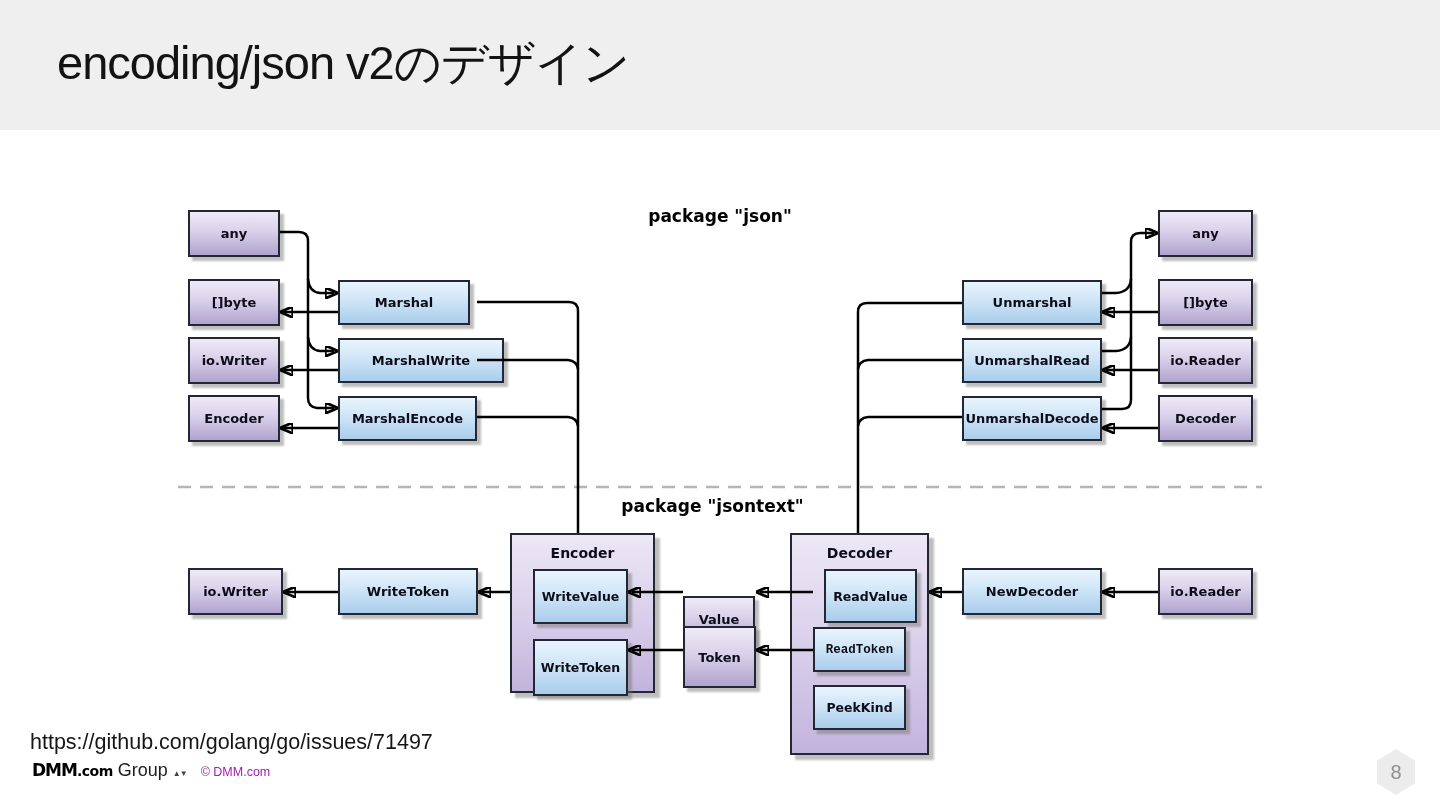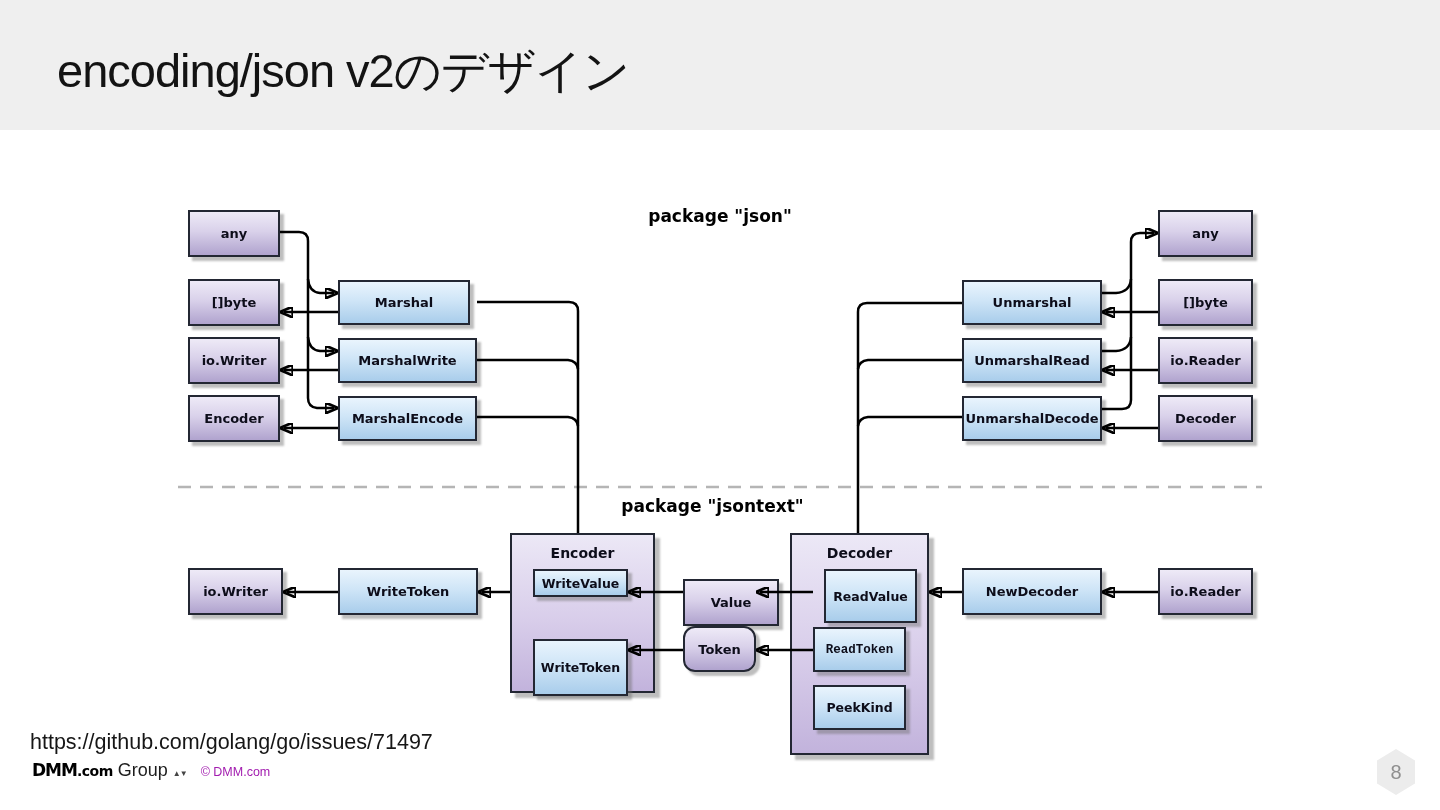--- a/index.html
+++ b/index.html
@@ -2,21 +2,21 @@
 <html><head>
 <meta charset="utf-8">
 <style>
   * { margin:0; padding:0; box-sizing:border-box; }
   html,body { width:1440px; height:810px; background:#ffffff; overflow:hidden;
               font-family:"Liberation Sans", sans-serif; }
   #slide { position:relative; width:1440px; height:810px; background:#ffffff; }
 
   
   #header { position:absolute; left:0; top:0; width:1440px; height:130px; background:#efefef; }
-  #title  { position:absolute; left:57px; top:40px; font-size:47px; font-weight:400;
+  #title  { position:absolute; left:57px; top:32px; font-size:47px; font-weight:400;
             letter-spacing:-1px; color:#131313; white-space:nowrap; }
 
   
   .node { position:absolute; border:2px solid #232733; display:flex; align-items:center;
           justify-content:center; font-family:"DejaVu Sans", sans-serif; font-weight:bold;
           font-size:13px; color:#0d0d1a; box-shadow:4px 4px 2px rgba(110,110,110,.45);
           white-space:nowrap; }
   .type { background:linear-gradient(180deg,#eeeaf7 0%,#d9d1ea 45%,#b0a3ce 100%); }
   .func { background:linear-gradient(180deg,#e9f4fd 0%,#cfe5f7 45%,#a9cdeb 100%); }
   .container-box { position:absolute; border:2px solid #232733;
@@ -57,43 +57,43 @@
 
   <div class="pkg-label" style="left:600px; top:206px; width:240px;">package "json"</div>
   <div class="pkg-label" style="left:590px; top:496px; width:245px;">package "jsontext"</div>
 
   <div class="node type" style="left:188px; top:210px; width:92px; height:47px;">any</div>
   <div class="node type" style="left:188px; top:279px; width:92px; height:47px;">[]byte</div>
   <div class="node type" style="left:188px; top:337px; width:92px; height:47px;">io.Writer</div>
   <div class="node type" style="left:188px; top:395px; width:92px; height:47px;">Encoder</div>
 
   <div class="node func" style="left:338px; top:280px; width:132px; height:45px;">Marshal</div>
-  <div class="node func" style="left:338px; top:338px; width:139px; height:45px;">MarshalWrite</div>
+  <div class="node func" style="left:338px; top:338px; width:166px; height:45px;">MarshalWrite</div>
   <div class="node func" style="left:338px; top:396px; width:139px; height:45px;">MarshalEncode</div>
 
   <div class="node func" style="left:962px; top:280px; width:140px; height:45px;">Unmarshal</div>
   <div class="node func" style="left:962px; top:396px; width:140px; height:45px;">UnmarshalDecode</div>
   <div class="node func" style="left:962px; top:338px; width:140px; height:45px;">UnmarshalRead</div>
 
   <div class="node type" style="left:1158px; top:210px; width:95px; height:47px;">any</div>
   <div class="node type" style="left:1158px; top:279px; width:95px; height:47px;">[]byte</div>
   <div class="node type" style="left:1158px; top:337px; width:95px; height:47px;">io.Reader</div>
   <div class="node type" style="left:1158px; top:395px; width:95px; height:47px;">Decoder</div>
 
   <div class="node type" style="left:188px; top:568px; width:95px; height:47px;">io.Writer</div>
   <div class="node func" style="left:338px; top:568px; width:140px; height:47px;">WriteToken</div>
 
   <div class="container-box" style="left:510px; top:533px; width:145px; height:160px;">
     <div class="container-title">Encoder</div>
   </div>
-  <div class="node func small" style="left:533px; top:569px; width:95px; height:28px;text-align:right;">WriteValue</div>
+  <div class="node func small" style="left:533px; top:569px; width:95px; height:55px;text-align:right;">WriteValue</div>
   <div class="node func small" style="left:533px; top:639px; width:95px; height:57px;">WriteToken</div>
 
-  <div class="node type" style="left:683px; top:579px; width:96px; height:47px;">Value</div>
-  <div class="node type" style="left:683px; top:626px; width:73px; height:46px;border-radius:12px;">Token</div>
+  <div class="node type" style="left:683px; top:596px; width:72px; height:47px;">Value</div>
+  <div class="node type" style="left:683px; top:626px; width:73px; height:62px;">Token</div>
 
   <div class="container-box" style="left:790px; top:533px; width:139px; height:222px;">
     <div class="container-title">Decoder</div>
   </div>
   <div class="node func small" style="left:813px; top:569px; width:93px; height:54px;margin-left:11px;">ReadValue</div>
   <div class="node func small" style="left:813px; top:627px; width:93px; height:45px;font-family:Liberation Mono, monospace;">ReadToken</div>
   <div class="node func small" style="left:813px; top:685px; width:93px; height:45px;">PeekKind</div>
 
   <div class="node func" style="left:962px; top:568px; width:140px; height:47px;">NewDecoder</div>
   <div class="node type" style="left:1158px; top:568px; width:95px; height:47px;">io.Reader</div>

